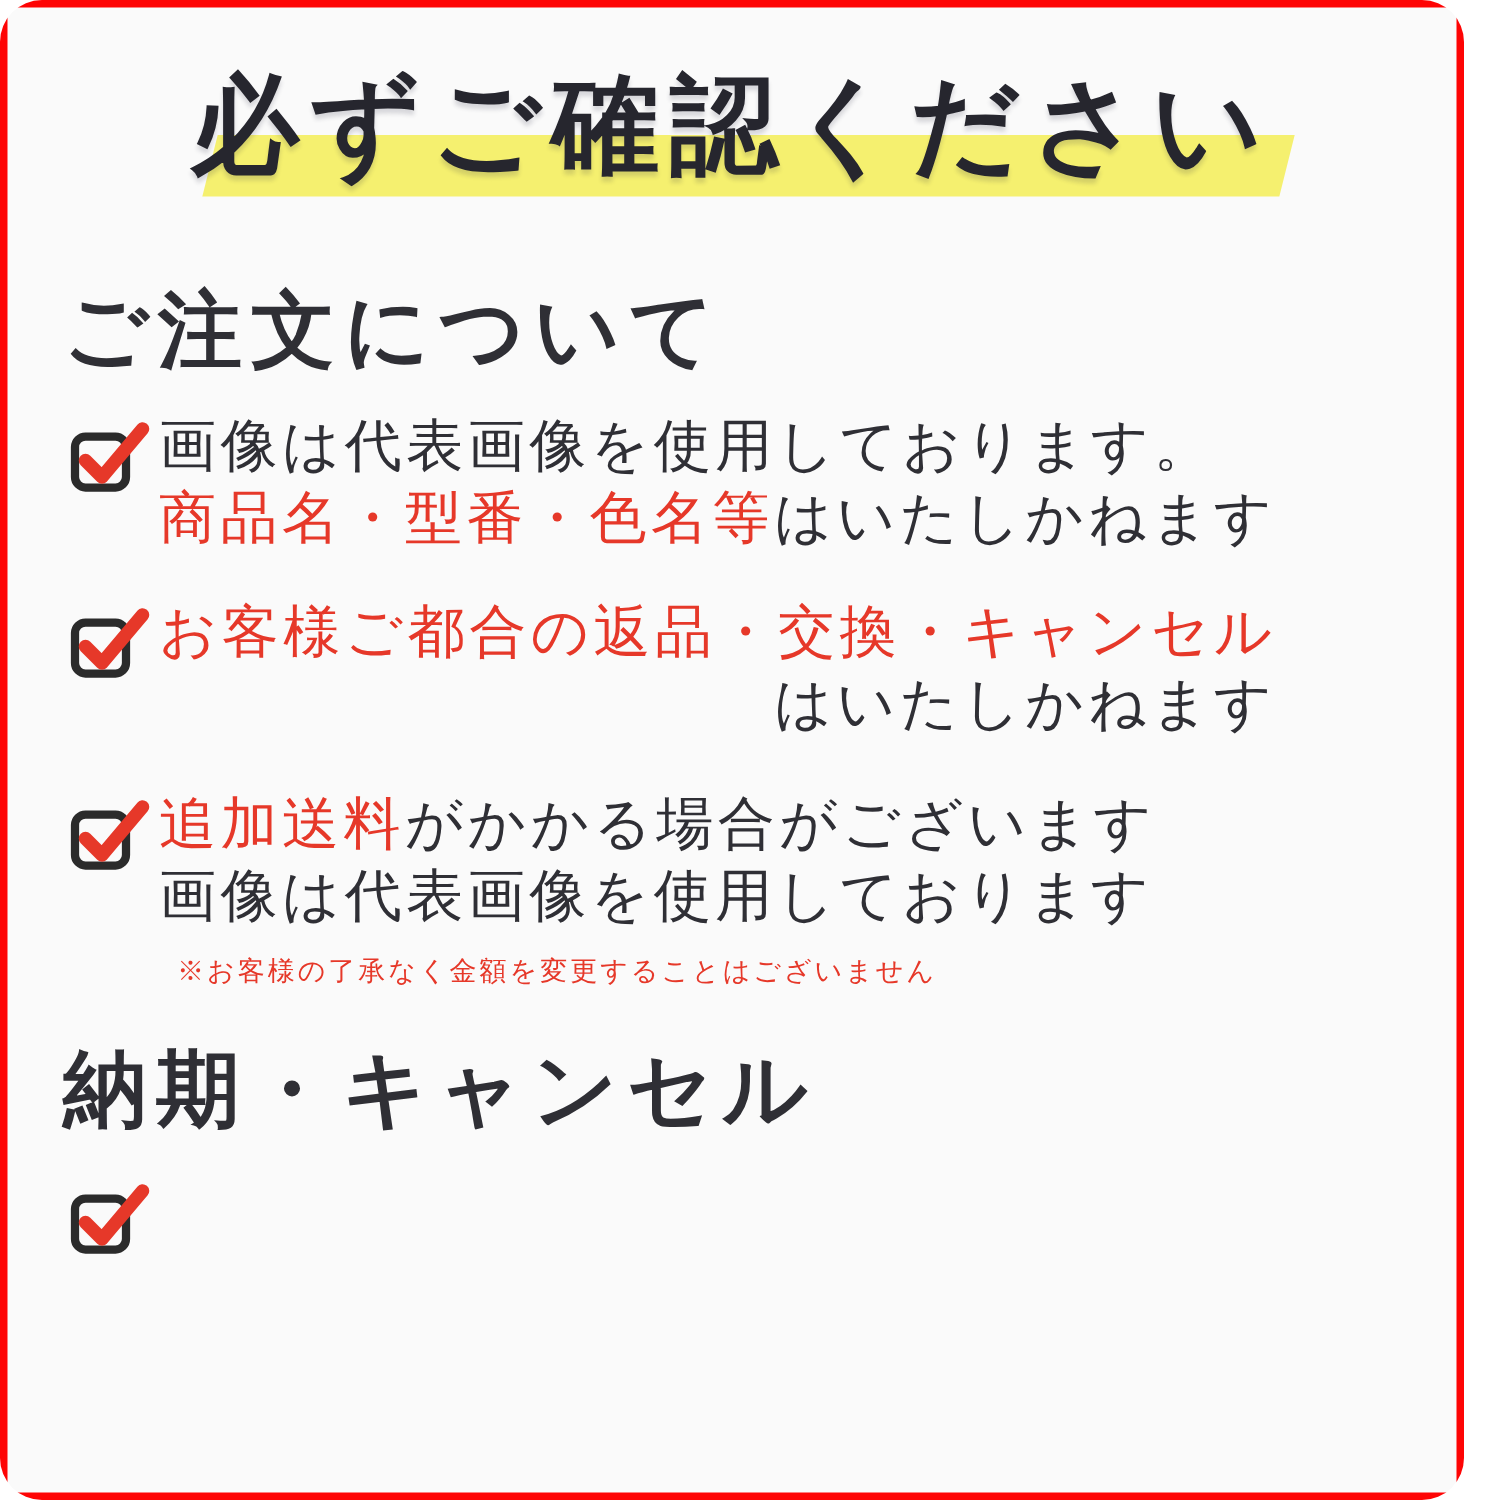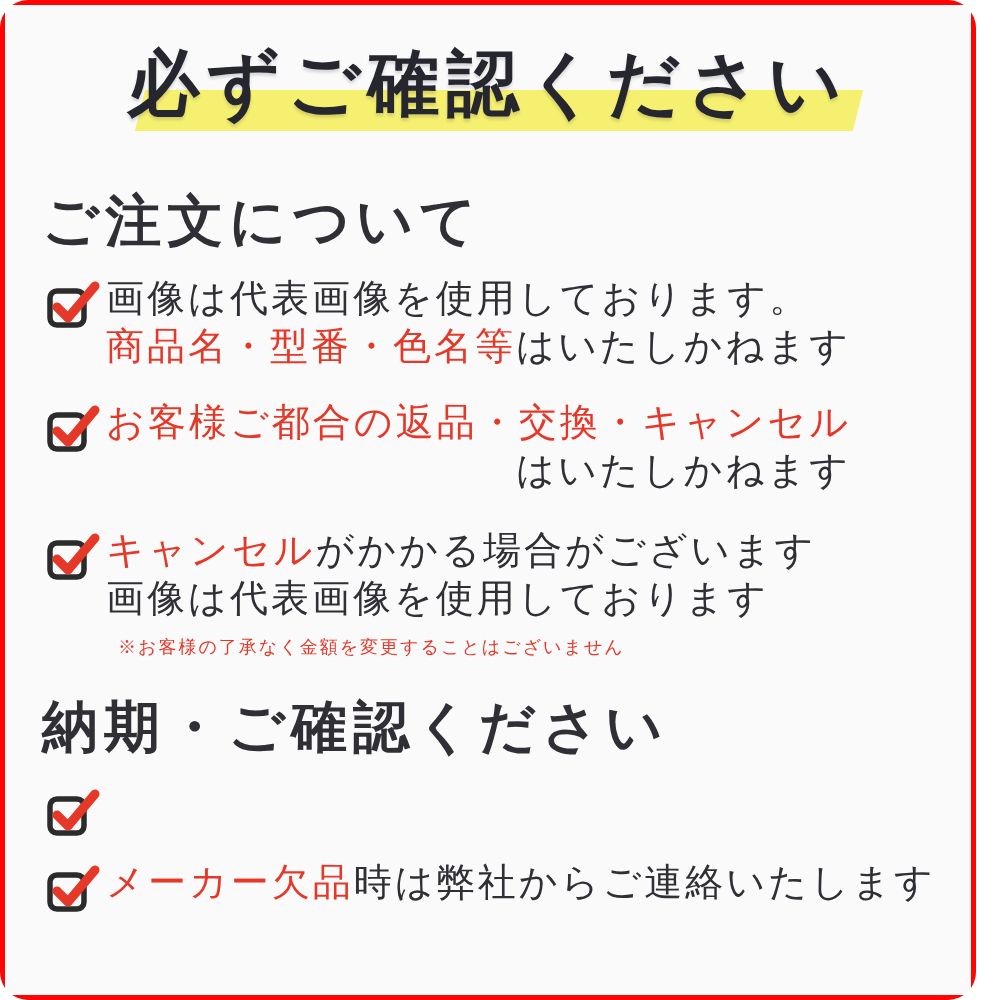--- a/index.html
+++ b/index.html
@@ -99,44 +99,33 @@
     </div>
   </div>
 
   <div class="item m32">
     <svg class="cb" viewBox="0 0 54 50">
       <rect x="4" y="13" width="34" height="34" rx="7"></rect>
       <path d="M11 29 L22 40 L49 8"></path>
     </svg>
     <div class="item-text">
       <div class="line">
-        <span class="seg" data-color="red">キャンセル</span><span class="seg" data-color="black">がかかる場合がございます</span>
+        <span class="seg" data-color="red">追加送料</span><span class="seg" data-color="black">がかかる場合がございます</span>
       </div>
       <div class="line">
         <span class="seg" data-color="black">画像は代表画像を使用しております</span>
       </div>
       <div class="note">※お客様の了承なく金額を変更することはございません</div>
     </div>
   </div>
 
-  <div class="section-heading second">納期・ご確認ください</div>
+  <div class="section-heading second">納期・キャンセル</div>
 
   <div class="item m20">
     <svg class="cb" viewBox="0 0 54 50">
       <rect x="4" y="13" width="34" height="34" rx="7"></rect>
       <path d="M11 29 L22 40 L49 8"></path>
     </svg>
     <div class="item-text">
     </div>
   </div>
 
-  <div class="item m22">
-    <svg class="cb" viewBox="0 0 54 50">
-      <rect x="4" y="13" width="34" height="34" rx="7"></rect>
-      <path d="M11 29 L22 40 L49 8"></path>
-    </svg>
-    <div class="item-text">
-      <div class="line">
-        <span class="seg" data-color="red">メーカー欠品</span><span class="seg" data-color="black">時は弊社からご連絡いたします</span>
-      </div>
-    </div>
-  </div>
 </div>
 
 </body></html>

